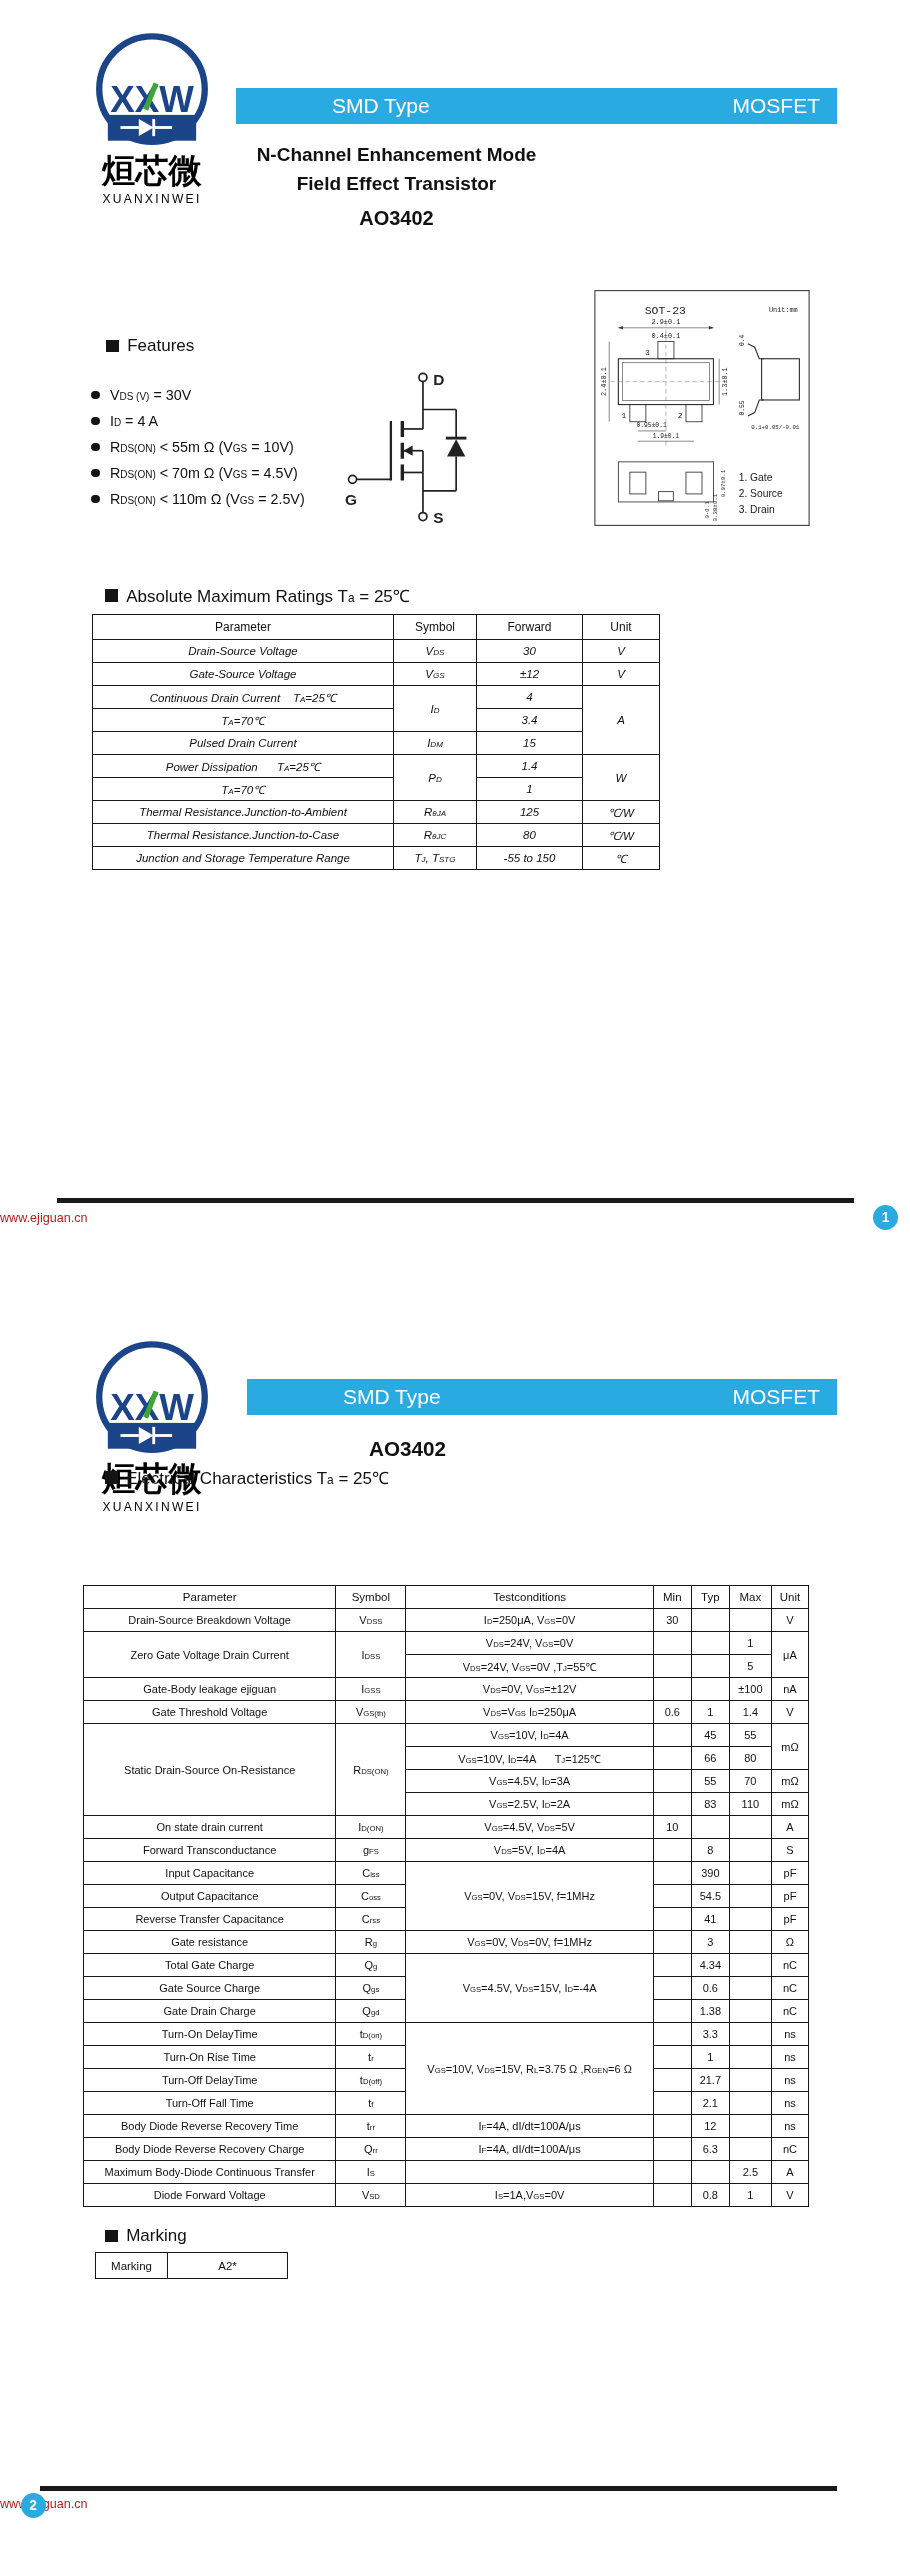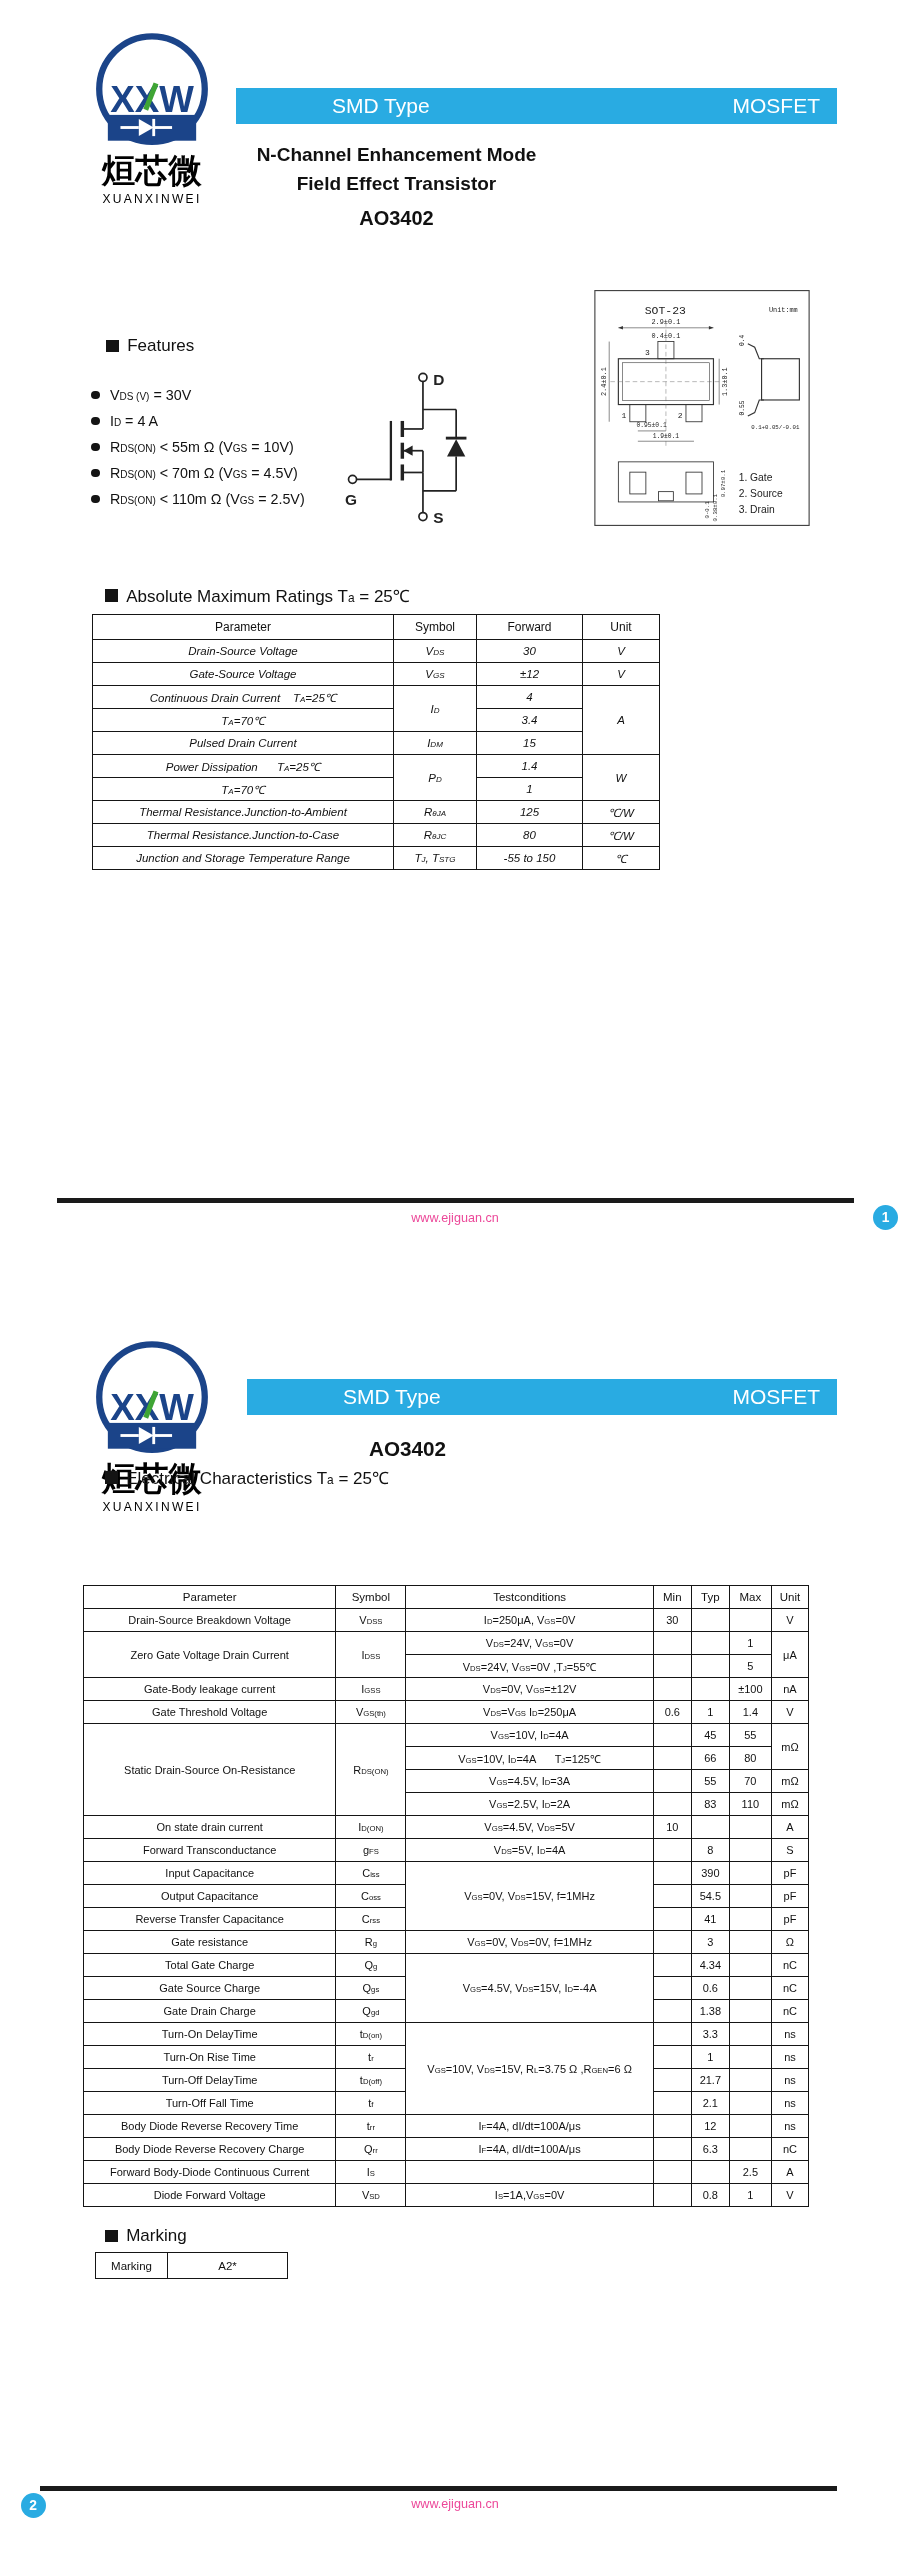--- a/index.html
+++ b/index.html
@@ -38,21 +38,21 @@
   .t-abs thead th{border-bottom:1.7px solid #151515;font-size:12px;}
   .t-el{font-size:11px;}
   .t-el tr{height:23px;}
   .t-el thead th{border-bottom:1.7px solid #151515;font-size:11.5px;}
   td.pl{text-align:left;padding-left:5.7px;}
   td.indent{text-align:left;padding-left:138px;}
   .t-mark{font-size:11.5px;}
   .t-mark tr{height:26px;}
   
   .rule{background:#1a1a1a;height:5.2px;}
-  .url{left:0;right:0;text-align:center;font-size:12.6px;color:#ec4899;}
+  .url{left:0;right:0;font-size:12.6px;color:#b91c1c;}
   .pagenum{
     width:25px;height:25px;border-radius:50%;background:#29abe2;color:#fff;
     font-size:13.8px;font-weight:bold;line-height:25px;text-align:center;
   }
   svg text{font-family:"Liberation Sans", sans-serif;}
   svg text.mono{font-family:"Liberation Mono", monospace;}
 </style>
 </head>
 <body>
 
@@ -339,21 +339,21 @@
         <td>1</td>
         <td rowspan="2">μA</td>
       </tr>
       <tr>
         <td class="pl">V<span class="sb">DS</span>=24V, V<span class="sb">GS</span>=0V ,T<span class="sb">J</span>=55℃</td>
         <td></td>
         <td></td>
         <td>5</td>
       </tr>
       <tr>
-        <td class="pl">Gate-Body leakage current</td>
+        <td class="pl">Gate-Body leakage ejiguan</td>
         <td>I<span class="sb">GSS</span></td>
         <td class="pl">V<span class="sb">DS</span>=0V, V<span class="sb">GS</span>=±12V</td>
         <td></td>
         <td></td>
         <td>±100</td>
         <td>nA</td>
       </tr>
       <tr>
         <td class="pl">Gate Threshold Voltage</td>
         <td>V<span class="sb">GS(th)</span></td>
@@ -514,21 +514,21 @@
       <tr>
         <td class="pl">Body Diode Reverse Recovery Charge</td>
         <td>Q<span class="sb">rr</span></td>
         <td class="pl">I<span class="sb">F</span>=4A, dI/dt=100A/μs</td>
         <td></td>
         <td>6.3</td>
         <td></td>
         <td>nC</td>
       </tr>
       <tr>
-        <td class="pl">Forward Body-Diode Continuous Current</td>
+        <td class="pl">Maximum Body-Diode Continuous Transfer</td>
         <td>I<span class="sb">S</span></td>
         <td class="pl"></td>
         <td></td>
         <td></td>
         <td>2.5</td>
         <td>A</td>
       </tr>
       <tr>
         <td class="pl">Diode Forward Voltage</td>
         <td>V<span class="sb">SD</span></td>

